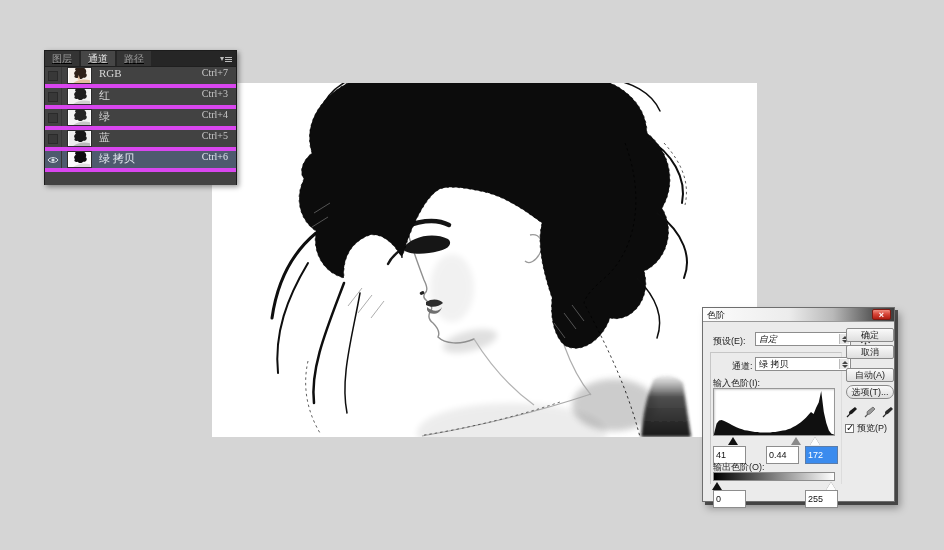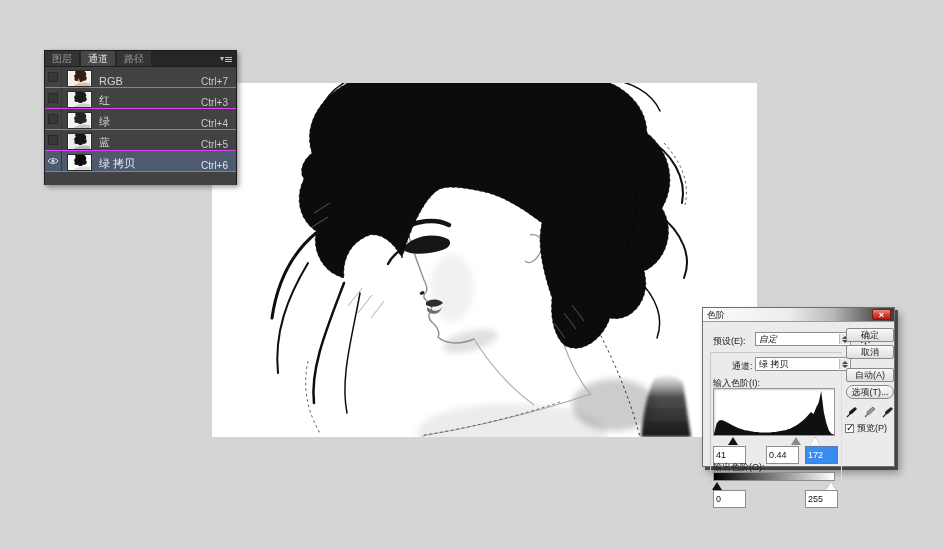--- a/index.html
+++ b/index.html
@@ -14,55 +14,55 @@
   .canvas svg { display:block; }
 
   
   .panel {
     position:absolute; left:44px; top:50px; width:193px; height:135px;
     background:#424242; border:1px solid #1c1c1c;
     box-shadow:2px 2px 5px rgba(0,0,0,.4);
   }
   .panel-tabs {
     height:16px; background:#262626; display:flex; align-items:stretch;
-    border-bottom:1px solid #1f1f1f; position:relative;
+    border-bottom:1px solid #1f1f1f; position:relative;text-decoration:underline;
   }
   .panel-tab {
     font-size:10px; line-height:15px; padding:0 7px; margin-right:2px;
     background:#343434; color:#9a9a9a; cursor:default;
   }
   .panel-tab.active { background:#464646; color:#e6e6e6; }
   .panel-menu {
     position:absolute; right:3px; top:3px; width:14px; height:10px;
     color:#bdbdbd; font-size:8px; line-height:10px; text-align:center;
   }
   .panel-menu .lines{ display:inline-block; width:7px; height:1px; background:#bdbdbd;
     box-shadow:0 2px 0 #bdbdbd, 0 4px 0 #bdbdbd; vertical-align:3px; margin-left:1px;}
   .chan-row {
-    height:21px; display:flex; align-items:flex-end; background:#424242; color:#d6d6d6;
-    border-bottom:1px solid #d946ef; font-size:11px;
+    height:21px; display:flex; align-items:flex-start; background:#424242; color:#d6d6d6;
+    border-bottom:4px solid #d946ef; font-size:11px;font-family:Liberation Serif, serif;
   }
   .chan-row.selected { background:#4e5a6e; color:#e9edf4; }
   .eye-cell {
     width:17px; height:100%; border-right:1px solid #363636; display:flex;
     align-items:center; justify-content:center; flex:0 0 auto;
   }
   .eye-well { width:10px; height:10px; background:rgba(0,0,0,.15); border:1px solid rgba(0,0,0,.25); }
   .chan-thumb {
     width:25px; height:17px; margin-left:5px; flex:0 0 auto;
     border:1px solid #2c2c2c; background:#fff; overflow:hidden;
   }
   .chan-label { margin-left:7px; flex:1 1 auto; white-space:nowrap; }
   .chan-shortcut { margin-right:8px; font-size:10px; color:#c9c9c9; }
   .chan-row.selected .chan-shortcut { color:#e2e7ef; }
   .panel-footer { height:13px; background:#424242; }
 
   
   .dialog {
-    position:absolute; left:702px; top:307px; width:193px; height:160px;
+    position:absolute; left:702px; top:307px; width:193px; height:195px;
     background:#ebebeb; border:1px solid #6e6e6e;
     box-shadow:3px 3px 0 rgba(48,48,48,.8), 5px 6px 8px rgba(0,0,0,.35);
     font-size:9px; color:#1c1c1c;
   }
   .dlg-title {
     height:14px; background:linear-gradient(to right,#fdfdfd 0%,#ececec 45%,#b9b9b9 68%,#5c5c5c 88%,#3f3f3f 100%);
     border-bottom:1px solid #9a9a9a; position:relative;
     font-size:9px; line-height:14px; padding-left:4px; color:#222;
   }
   .dlg-close {

